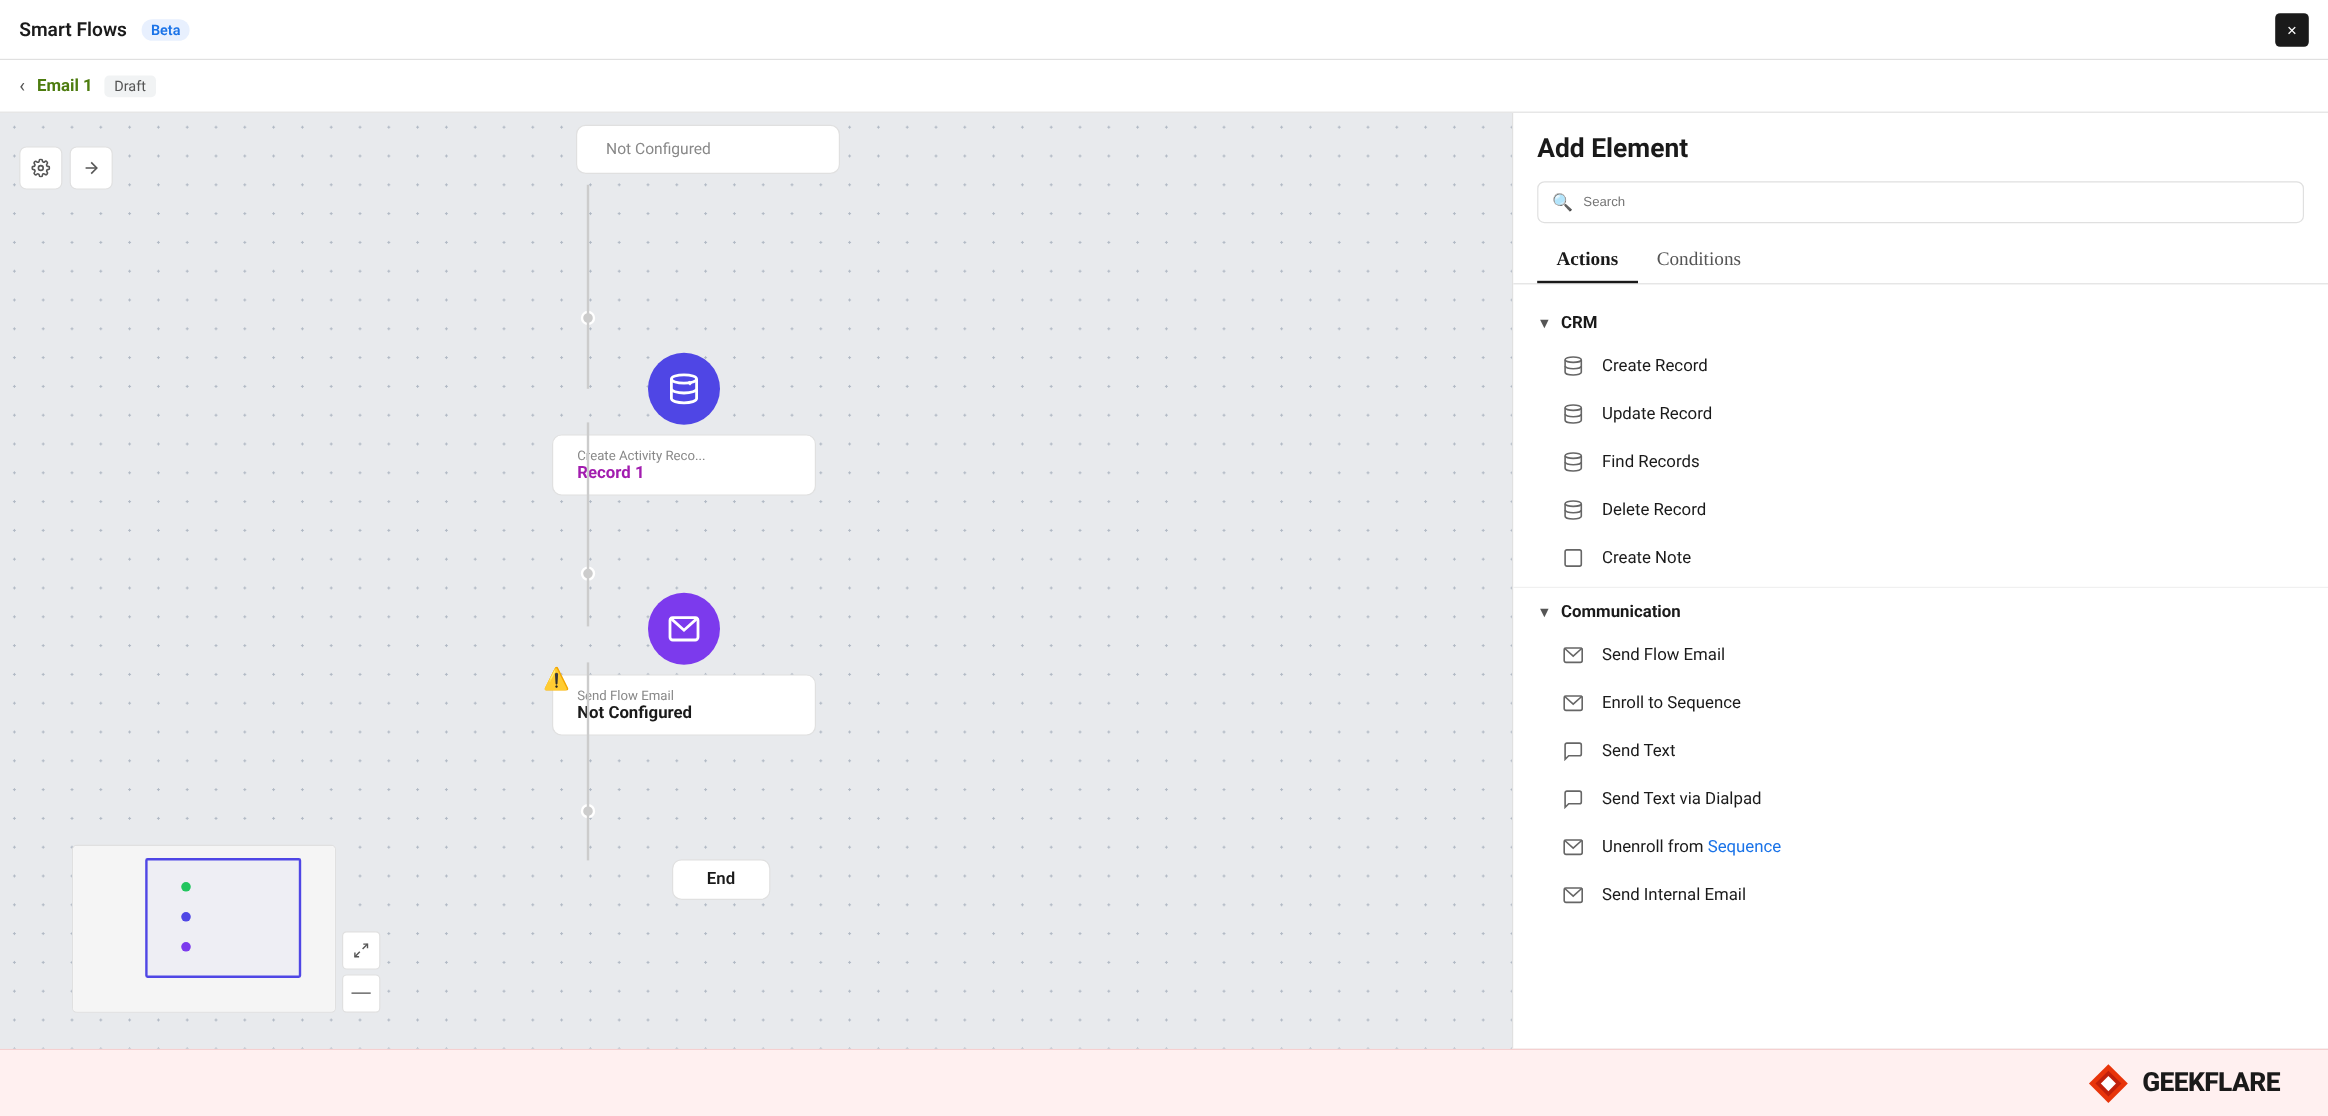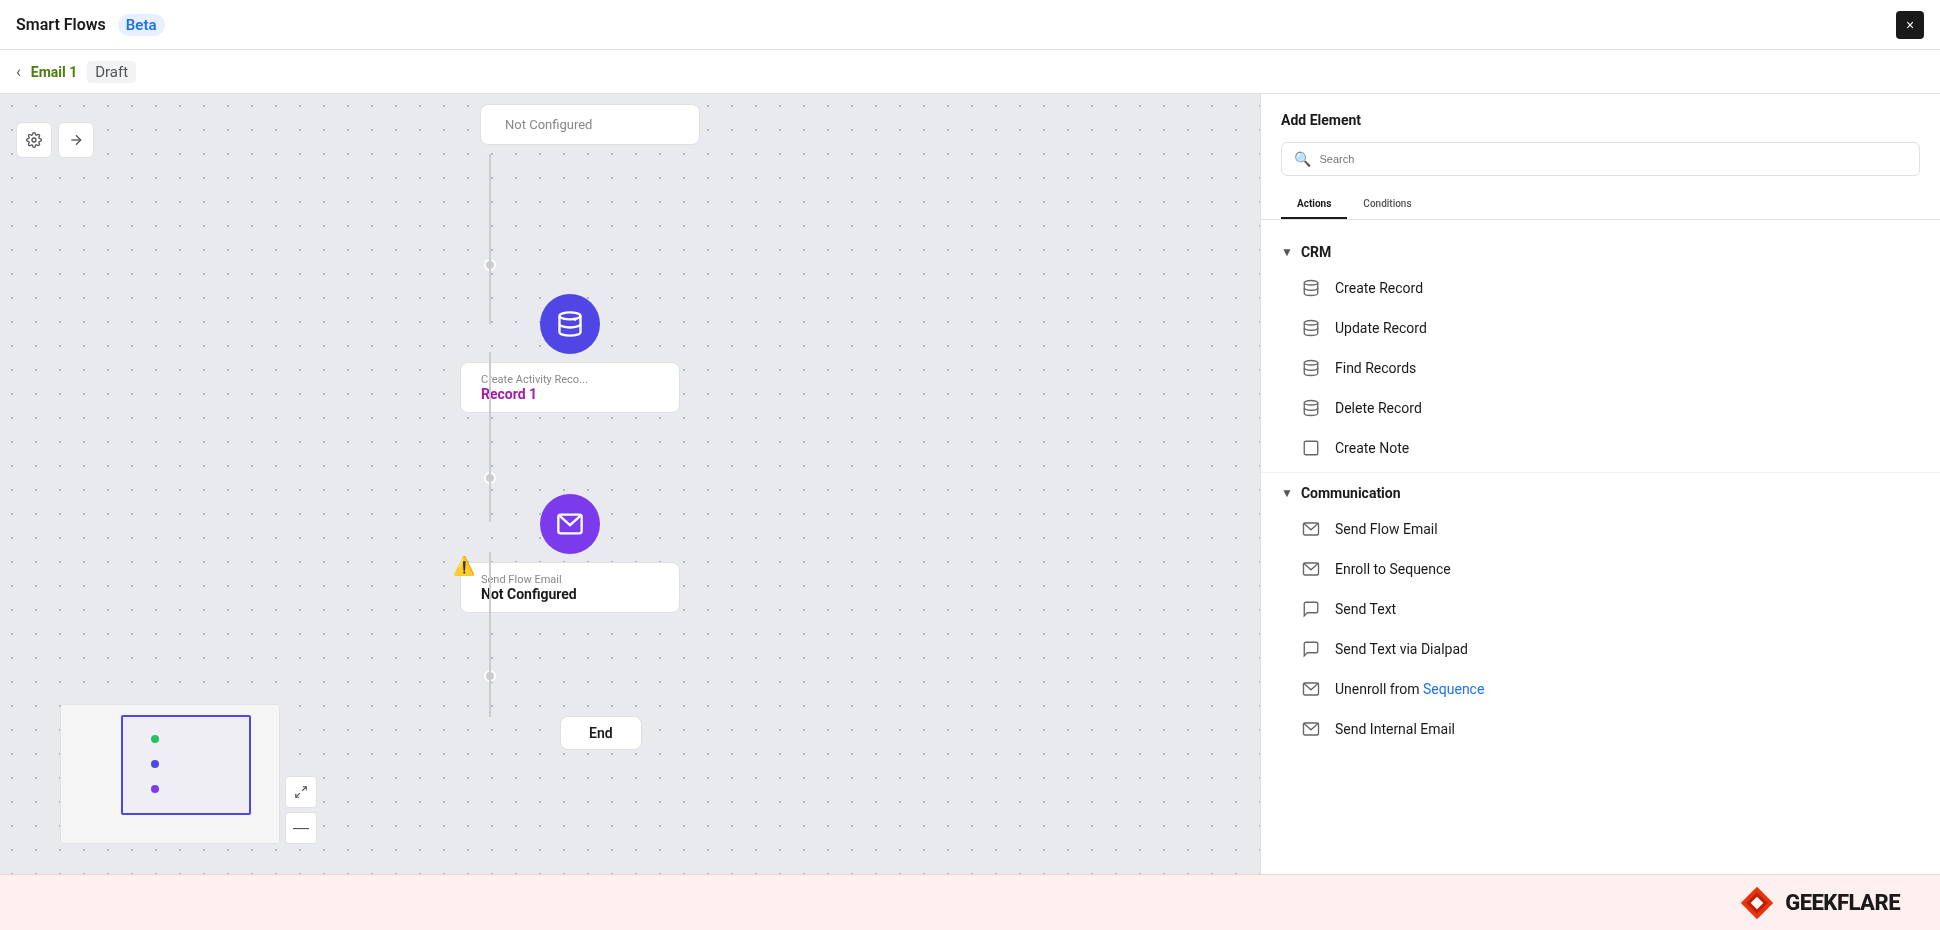--- a/index.html
+++ b/index.html
@@ -18,21 +18,21 @@
       z-index: 10;
     }
     .top-bar-title {
       font-size: 16px;
       font-weight: 600;
       color: #1a1a1a;
     }
     .beta-badge {
       background: #e8f0fe;
       color: #1a73e8;
-      font-size: 15px;
+      font-size: 12px;
       font-weight: 600;
       padding: 2px 8px;
       border-radius: 12px;
     }
     .close-btn {
       position: absolute;
       right: 16px;
       top: 50%;
       transform: translateY(-50%);
       width: 28px;
@@ -64,21 +64,21 @@
       color: #555;
     }
     .flow-name {
       font-size: 14px;
       font-weight: 700;
       color: #4d7c0f;
     }
     .draft-badge {
       background: #f1f3f4;
       color: #555;
-      font-size: 15px;
+      font-size: 12px;
       padding: 2px 8px;
       border-radius: 4px;
     }
 
     
     .main-content {
       flex: 1;
       display: flex;
       overflow: hidden;
     }
@@ -343,21 +343,21 @@
       display: flex;
       flex-direction: column;
       overflow-y: auto;
     }
 
     .panel-header {
       padding: 18px 20px 0 20px;
       border-bottom: 1px solid #e0e0e0;
     }
     .panel-title {
-      font-size: 14px;
+      font-size: 22px;
       font-weight: 700;
       color: #1a1a1a;
       margin-bottom: 14px;
     }
     .search-box {
       display: flex;
       align-items: center;
       border: 1px solid #e0e0e0;
       border-radius: 6px;
       padding: 8px 12px;
@@ -376,26 +376,27 @@
       color: #888;
       font-size: 14px;
     }
 
     .tabs-row {
       display: flex;
       gap: 0;
     }
     .tab {
       padding: 8px 16px;
-      font-size: 10px;
+      font-size: 16px;
       font-weight: 500;
       color: #555;
       cursor: pointer;
       border-bottom: 2px solid transparent;
       position: relative;
+      font-family: Liberation Serif, serif;
     }
     .tab.active {
       color: #1a1a1a;
       border-bottom: 2px solid #1a1a1a;
       font-weight: 700;
     }
 
     
     .panel-body {
       padding: 16px 0;

